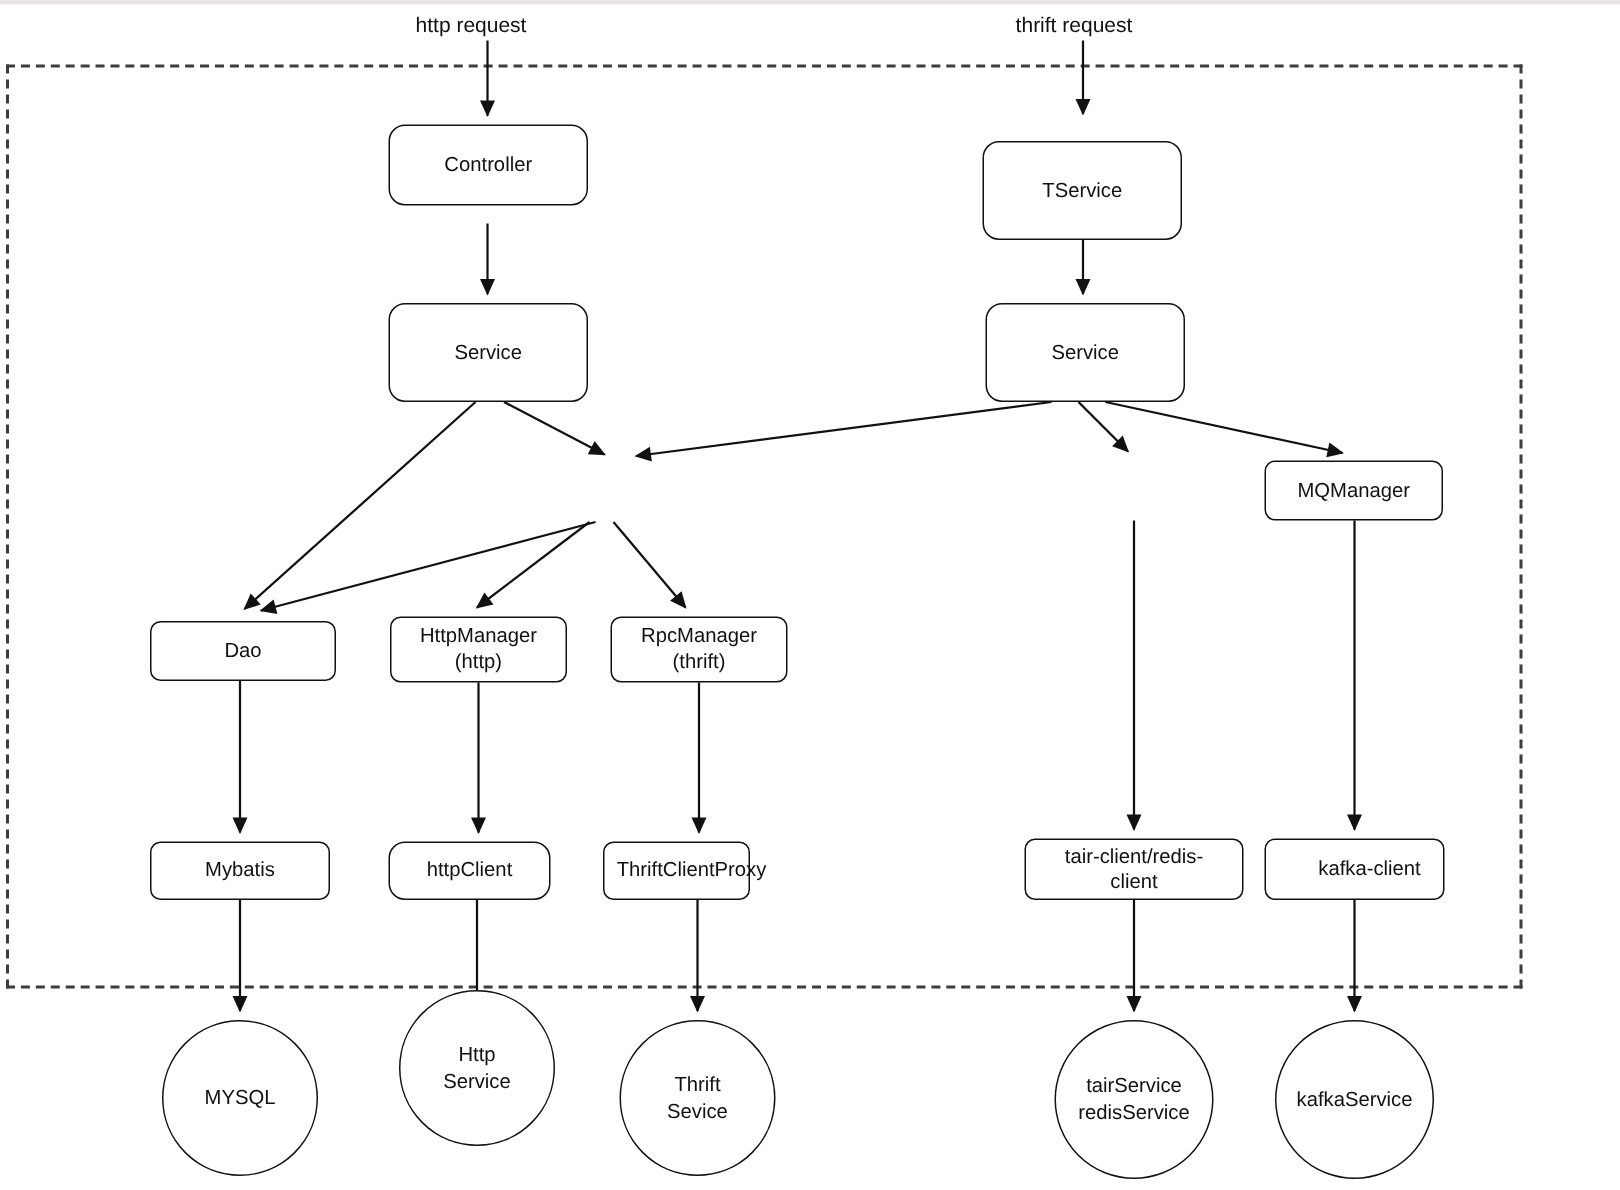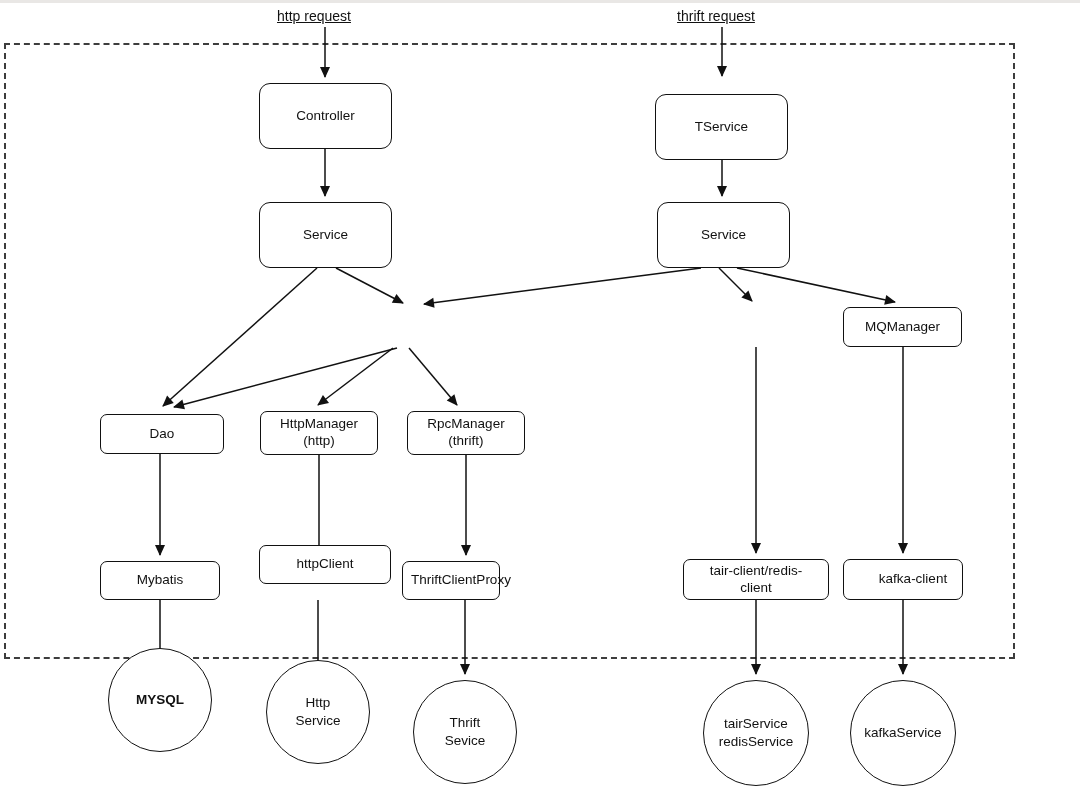--- a/index.html
+++ b/index.html
@@ -1,21 +1,21 @@
 <!DOCTYPE html>
 <html><head>
 <meta charset="utf-8">
 <style>
   html,body{margin:0;padding:0;background:#ffffff;width:1080px;height:793px;overflow:hidden;
     font-family:"Liberation Sans", sans-serif;}
   #canvas{position:relative;width:1080px;height:793px;background:#ffffff;}
   #top-strip{position:absolute;left:0;top:0;width:1080px;height:3px;background:#e9e7e5;}
   #dashed-boundary{position:absolute;left:4px;top:43px;width:1011px;height:616px;
     border:2px dashed #3d3d3d;box-sizing:border-box;}
-  .req-label{position:absolute;font-size:14px;color:#111;text-align:center;width:140px;text-decoration:underline;}
+  .req-label{position:absolute;font-size:14px;color:#111;text-align:center;width:140px;}
   .node{position:absolute;box-sizing:border-box;background:#ffffff;border:1.5px solid #111;
     display:flex;align-items:center;justify-content:center;text-align:center;
     font-size:13.5px;color:#111;line-height:1.25;white-space:pre-line;z-index:2;}
   .node.big{border-radius:11px;}
   .node.small{border-radius:7px;}
   .circle{position:absolute;box-sizing:border-box;background:#ffffff;border:1.5px solid #111;
     border-radius:50%;display:flex;align-items:center;justify-content:center;text-align:center;
     font-size:13.5px;color:#111;line-height:1.3;white-space:pre-line;z-index:2;}
   #edges-layer{position:absolute;left:0;top:0;width:1080px;height:793px;z-index:1;pointer-events:none;}
   #edges-layer line{stroke:#111;stroke-width:1.5;}
@@ -53,38 +53,38 @@
     <line x1="466" y1="455" x2="466" y2="555" marker-end="url(#arrow)"></line>
     <line x1="756" y1="347" x2="756" y2="553" marker-end="url(#arrow)"></line>
     <line x1="903" y1="347" x2="903" y2="553" marker-end="url(#arrow)"></line>
     <line x1="160" y1="600" x2="160" y2="674" marker-end="url(#arrow)"></line>
     <line x1="318" y1="600" x2="318" y2="674" marker-end="url(#arrow)"></line>
     <line x1="465" y1="600" x2="465" y2="674" marker-end="url(#arrow)"></line>
     <line x1="756" y1="600" x2="756" y2="674" marker-end="url(#arrow)"></line>
     <line x1="903" y1="600" x2="903" y2="674" marker-end="url(#arrow)"></line>
   </svg>
 
-  <div class="node big" style="left:259px;top:83px;width:133px;height:66px;">Controller</div>
+  <div class="node big" style="left:259px;top:83px;width:133px;height:54px;">Controller</div>
   <div class="node big" style="left:655px;top:94px;width:133px;height:66px;">TService</div>
   <div class="node big" style="left:259px;top:202px;width:133px;height:66px;">Service</div>
   <div class="node big" style="left:657px;top:202px;width:133px;height:66px;">Service</div>
   <div class="node small" style="left:843px;top:307px;width:119px;height:40px;">MQManager</div>
   <div class="node small" style="left:100px;top:414px;width:124px;height:40px;">Dao</div>
   <div class="node small" style="left:260px;top:411px;width:118px;height:44px;">HttpManager
 (http)</div>
   <div class="node small" style="left:100px;top:561px;width:120px;height:39px;">Mybatis</div>
   <div class="node small" style="left:407px;top:411px;width:118px;height:44px;">RpcManager
 (thrift)</div>
-  <div class="node small" style="left:259px;top:545px;width:132px;height:39px;">httpClient</div>
+  <div class="node small" style="left:259px;top:561px;width:108px;height:39px;border-radius:11px;">httpClient</div>
   <div class="node small" style="left:402px;top:561px;width:98px;height:39px;padding-left:20px;">ThriftClientProxy</div>
   <div class="node small" style="left:683px;top:559px;width:146px;height:41px;">tair-client/redis-
 client</div>
   <div class="node small" style="left:843px;top:559px;width:120px;height:41px;padding-left:20px;">kafka-client</div>
 
-  <div class="circle" style="left:108px;top:648px;width:104px;height:104px;font-weight:bold;">MYSQL</div>
+  <div class="circle" style="left:108px;top:680px;width:104px;height:104px;">MYSQL</div>
   <div class="circle" style="left:266px;top:660px;width:104px;height:104px;">Http
 Service</div>
   <div class="circle" style="left:413px;top:680px;width:104px;height:104px;text-align:center;">Thrift
 Sevice</div>
   <div class="circle" style="left:703px;top:680px;width:106px;height:106px;">tairService
 redisService</div>
   <div class="circle" style="left:850px;top:680px;width:106px;height:106px;">kafkaService</div>
 </div>
 
 </body></html>

